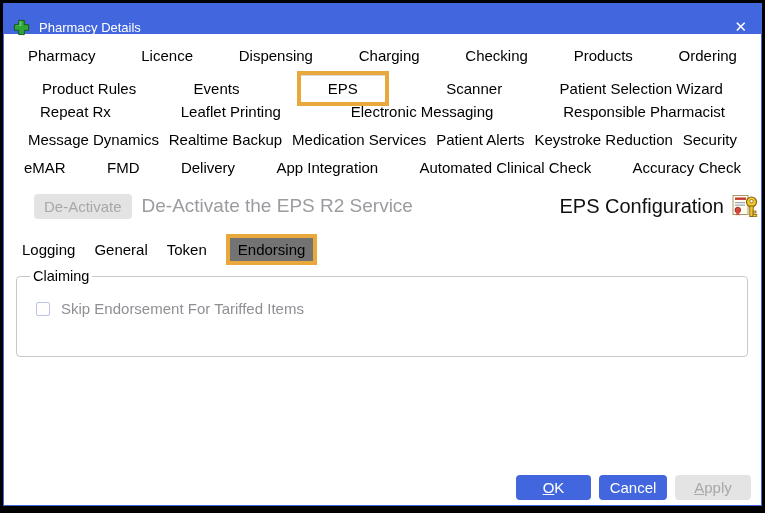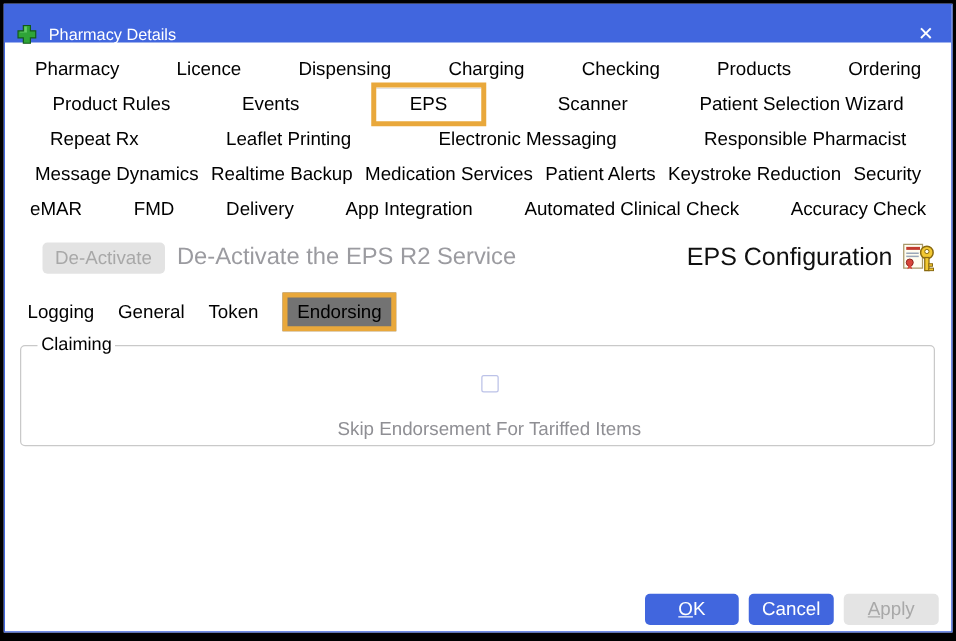--- a/index.html
+++ b/index.html
@@ -35,37 +35,37 @@
   }
   
   .tabs { padding-top: 7px; }
   .trow {
     height: 28px;
     display: flex; align-items: center; justify-content: space-between;
     font-size: 15px; color: #000;
     white-space: nowrap;
   }
   .trow1 { padding: 0 24px; }
-  .trow2 { padding: 0 38px; }
+  .trow2 { padding: 0 38px; align-items: flex-end; }
   .trow3 { padding: 0 36px; justify-content: space-between; }
   .trow4 { padding: 0 24px; }
   .trow5 { padding: 0 20px; }
   .tab { cursor: pointer; }
   .hl-eps {
     border: 4px solid #E9A83B;
     padding: 5px 27px;
     background: #fff;
     position: relative; z-index: 2;
     margin: -9px 0;
     box-shadow: 0 1px 0 #d9d9d9 inset;
   }
   
   .action-row {
     margin-top: 10px;
-    padding: 0 12px 0 30px;
+    padding: 0 2px 0 30px;
     height: 30px;
     display: flex; align-items: center;
   }
   .btn-deactivate {
     font-family: "Liberation Sans", sans-serif;
     font-size: 15px;
     background: #E3E3E3; color: #A8A8A8;
     border: none; border-radius: 4px;
     padding: 4px 10px;
   }
@@ -94,21 +94,21 @@
     border-radius: 4px;
     position: relative;
   }
   .legend {
     position: absolute; top: -9px; left: 13px;
     background: #fff; padding: 0 3px;
     font-size: 14.5px; color: #000;
   }
   .cbrow {
     margin: 23px 0 0 19px;
-    display: flex; align-items: center; gap: 21px; flex-direction: column;
+    display: flex; align-items: center; gap: 11px;
   }
   .checkbox {
     width: 14px; height: 14px;
     border: 1px solid #BCC2E8;
     border-radius: 2px;
     background: #fff;
     display: inline-block;
   }
   .cblabel { font-size: 15px; color: #8F8F94; }
   .grow { flex: 1; }

